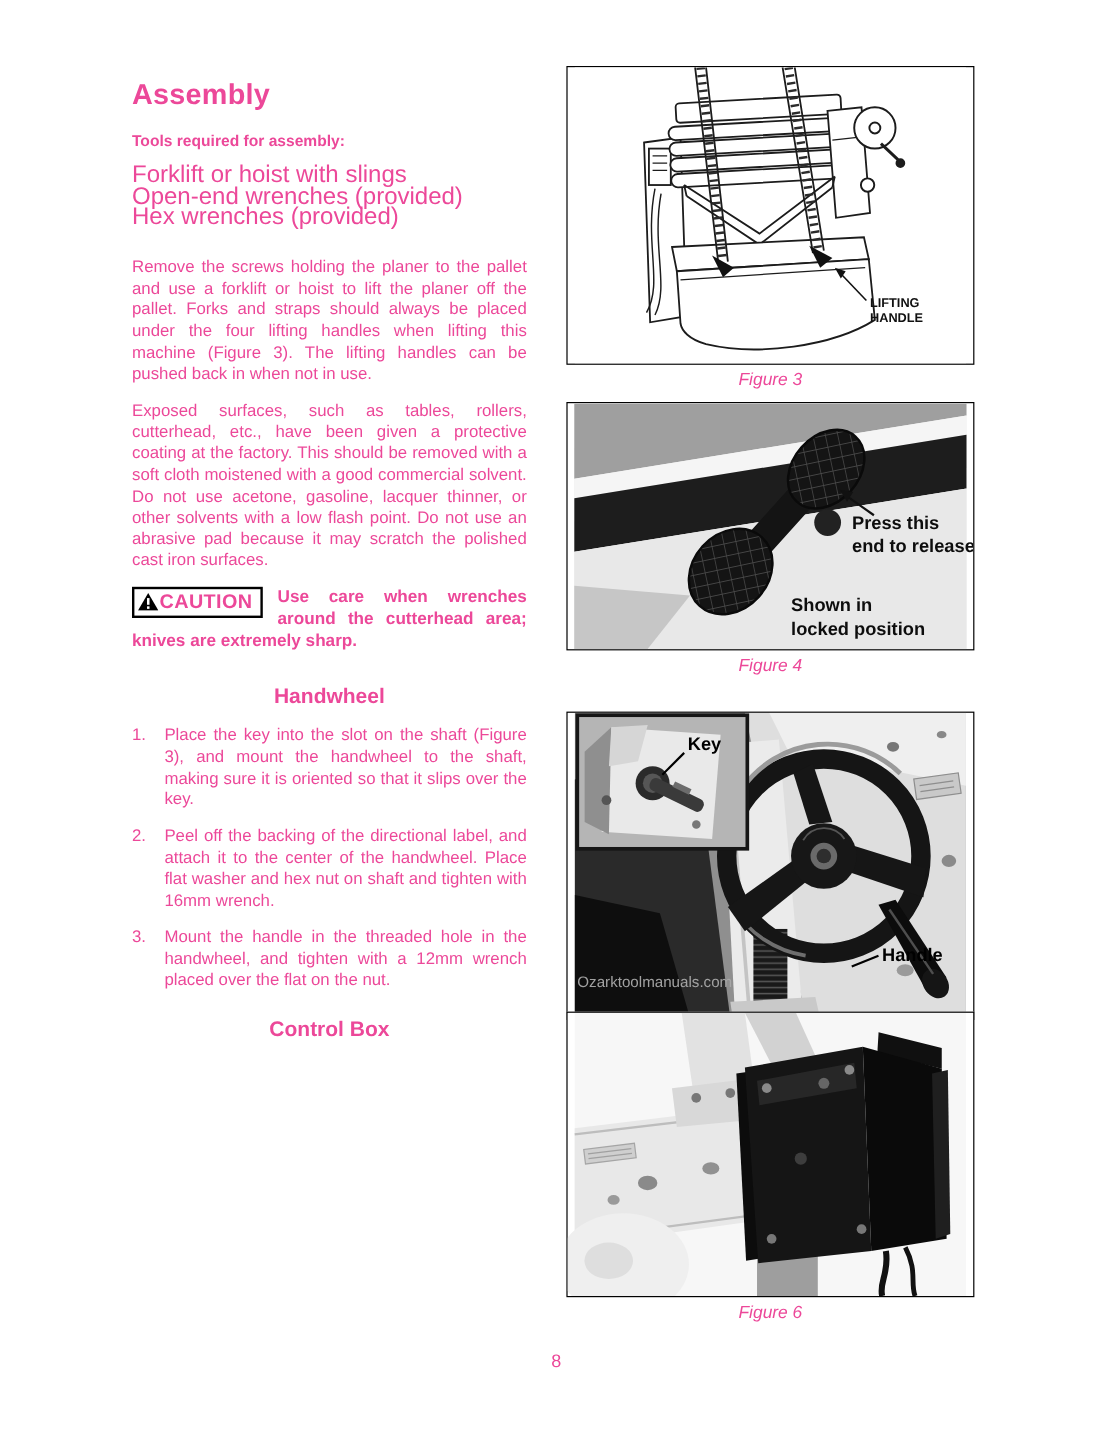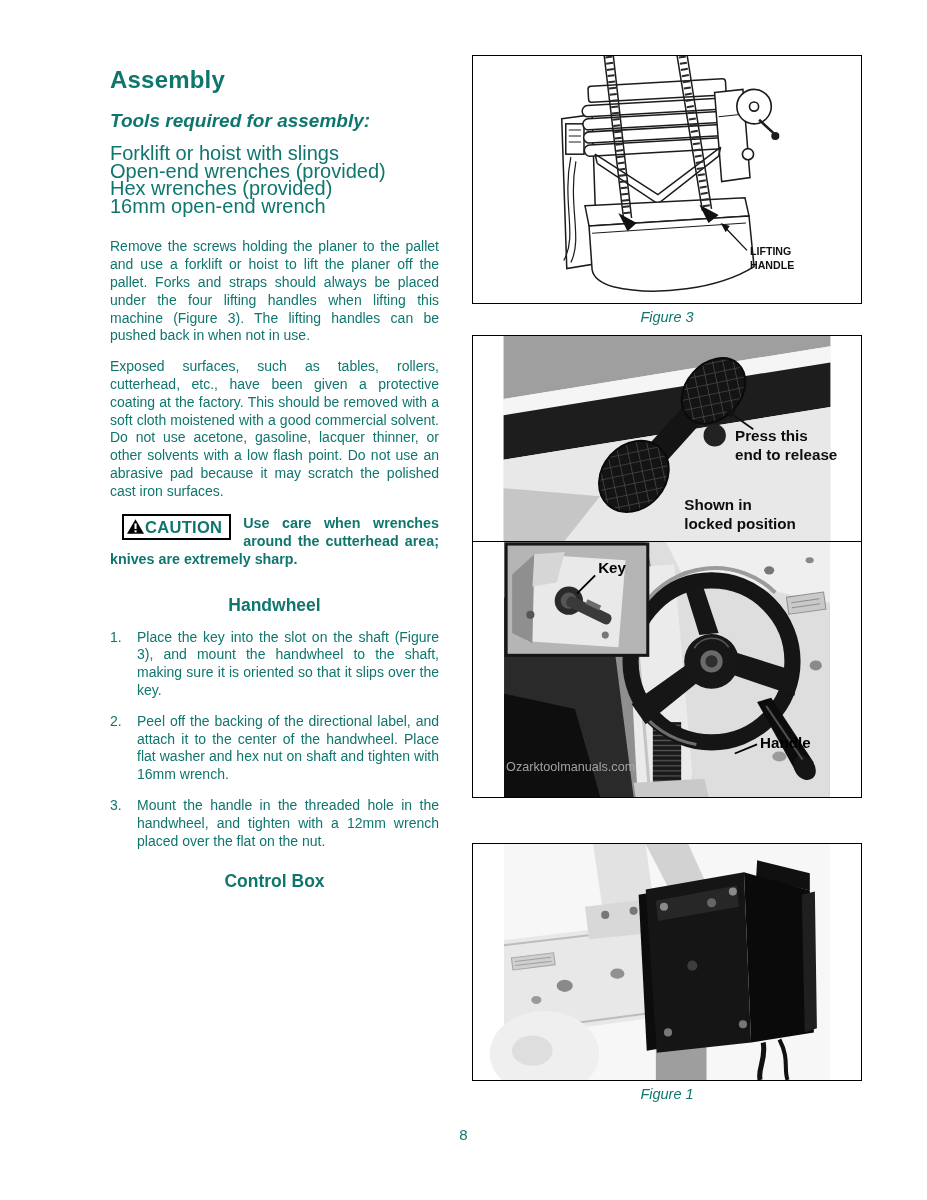--- a/index.html
+++ b/index.html
@@ -1,69 +1,68 @@
 <!DOCTYPE html>
 <html><head>
 <meta charset="utf-8">
 <style>
   html,body { margin:0; padding:0; background:#ffffff; }
   .page {
     position:relative; width:927px; height:1200px; background:#ffffff;
-    font-family:"Liberation Sans","DejaVu Sans",sans-serif; color:#0f766e;
+    font-family:"Liberation Sans","DejaVu Sans",sans-serif; color:#ec4899;
     overflow:hidden;
   }
   .left-col { position:absolute; left:110px; top:66px; width:329px; }
   .right-col { position:absolute; left:472px; top:55px; width:326px; }
 
   .doc-title { font-size:24px; font-weight:bold; margin:0 0 16px 0; letter-spacing:0.2px; }
-  .tools-heading { font-size:19px; font-weight:bold; font-style:italic; margin:0 0 13px 0; }
+  .tools-heading { font-size:13px; font-weight:bold; margin:0 0 13px 0; }
   .tools-list { font-size:20px; line-height:17.6px; margin:0 0 10px 0; }
   .body-para { font-size:14px; line-height:17.8px; text-align:justify; margin:0 0 13px 0; }
   .first-body { margin-top:23px; }
 
   .caution-wrap { font-size:14.3px; font-weight:bold; line-height:18px; text-align:justify; margin:2px 0 0 0; min-height:60px; }
   .caution-box {
-    float:left; border:2.5px solid #000; padding:1px 7px 1px 3px; margin:0 12px 4px 12px;
+    float:left; border:2.5px solid #000; padding:1px 7px 1px 3px; margin:0 12px 4px 0;
     display:inline-flex; align-items:center; gap:1px;
     font-size:16.5px; font-weight:bold; letter-spacing:0.3px; line-height:20px;justify-content:space-between;
   }
   .caution-tri { width:17px; height:15px; display:inline-block; }
 
   .section-heading { font-size:17.5px; font-weight:bold; margin:21px 0 13px 0;text-align:center; }
   .steps { margin:0; padding:0; list-style:none; }
   .step { display:flex; margin:0 0 13px 0; font-size:14px; line-height:17.8px; }
   .step-num { flex:none; width:27px; }
   .step-text { flex:1; text-align:justify; }
 
-  .fig { position:absolute; width:390px; margin:0; }
+  .fig { position:absolute; width:340px; margin:0; }
   .fig-box { border:1.6px solid #000; overflow:hidden; background:#fff; }
   .fig-box svg { display:block; width:100%; height:100%; }
   .fig-caption { font-size:14.5px; font-style:italic; text-align:center; margin-top:5px; }
   .fig3 { top:0; }   .fig3 .fig-box { height:247px; }
   .fig4 { top:280px; } .fig4 .fig-box { height:205px; }
-  .fig5 { top:486px; } .fig5 .fig-box { height:255px; }
+  .fig5 { top:538px; } .fig5 .fig-box { height:255px; }
   .fig6 { top:788px; } .fig6 .fig-box { height:236px; }
 
   .page-number { position:absolute; left:0; right:0; top:1126px; text-align:center; font-size:15px; }
   svg text { font-family:"Liberation Sans","DejaVu Sans",sans-serif; }
 </style>
 </head>
 <body>
 
 <div class="page">
 
   <div class="left-col">
     <h1 class="doc-title">Assembly</h1>
 
     <p class="tools-heading">Tools required for assembly:</p>
     <div class="tools-list">
       <div>Forklift or hoist with slings</div>
       <div>Open-end wrenches (provided)</div>
       <div>Hex wrenches (provided)</div>
-      <div>16mm open-end wrench</div>
     </div>
 
     <p class="body-para first-body">Remove the screws holding the planer to the pallet and use a forklift or hoist to lift the planer off the pallet. Forks and straps should always be placed under the four lifting handles when lifting this machine (Figure 3). The lifting handles can be pushed back in when not in use.</p>
     <p class="body-para">Exposed surfaces, such as tables, rollers, cutterhead, etc., have been given a protective coating at the factory. This should be removed with a soft cloth moistened with a good commercial solvent. Do not use acetone, gasoline, lacquer thinner, or other solvents with a low flash point.  Do not use an abrasive pad because it may scratch the polished cast iron surfaces.</p>
 
     <div class="caution-wrap">
       <span class="caution-box">
         <svg class="caution-tri" viewBox="0 0 22 19">
           <path d="M11 0 L22 19 H0 Z" fill="#000"></path>
           <rect x="9.7" y="5.5" width="2.7" height="7.2" fill="#fff"></rect>
@@ -293,19 +292,19 @@
           <circle cx="158" cy="62" r="4" fill="#8a8a8a"></circle>
           <circle cx="226" cy="47" r="4" fill="#8a8a8a"></circle>
           <circle cx="162" cy="186" r="4" fill="#777"></circle>
           <circle cx="236" cy="178" r="4" fill="#777"></circle>
           <circle cx="186" cy="120" r="5" fill="#3d3d3d"></circle>
           <circle cx="205" cy="58" r="4.5" fill="#666"></circle>
           <path d="M256,196 C259,214 250,222 253,233" stroke="#111" stroke-width="5" fill="none"></path>
           <path d="M272,193 C282,212 276,222 280,233" stroke="#111" stroke-width="4" fill="none"></path>
         </svg>
       </div>
-      <figcaption class="fig-caption">Figure 1</figcaption>
+      <figcaption class="fig-caption">Figure 6</figcaption>
     </figure>
 
   </div>
 
   <div class="page-number">8</div>
 </div>
 
 </body></html>

